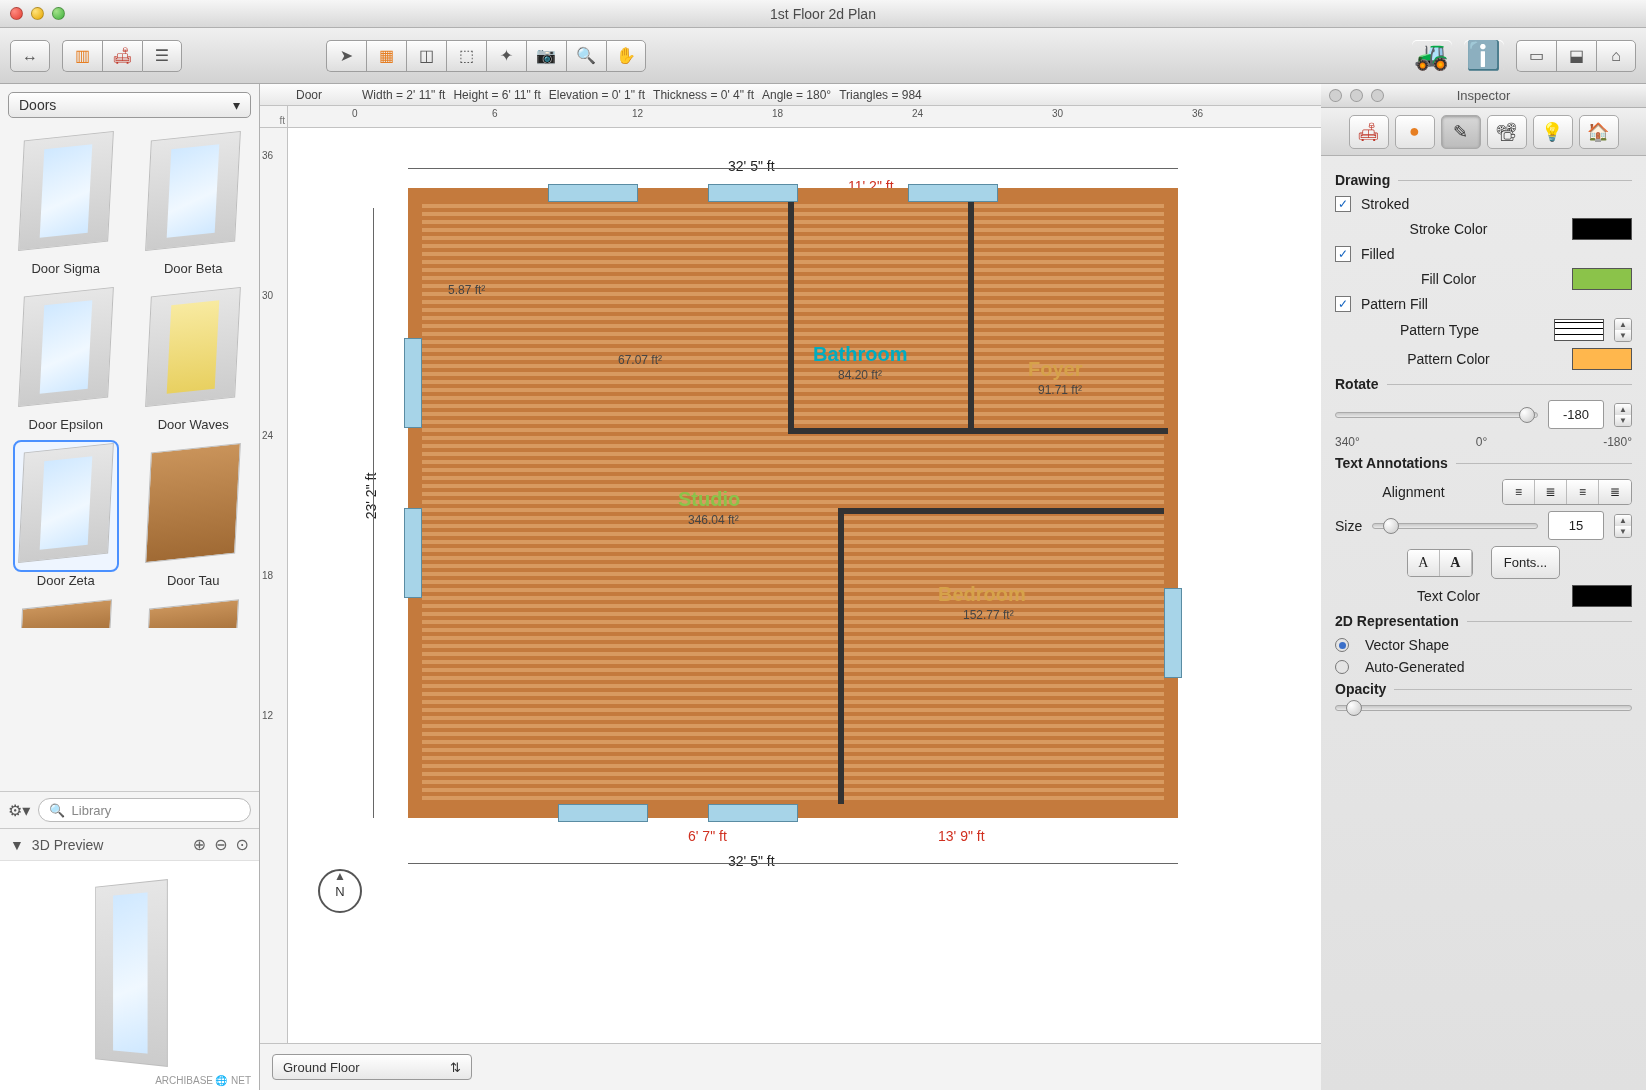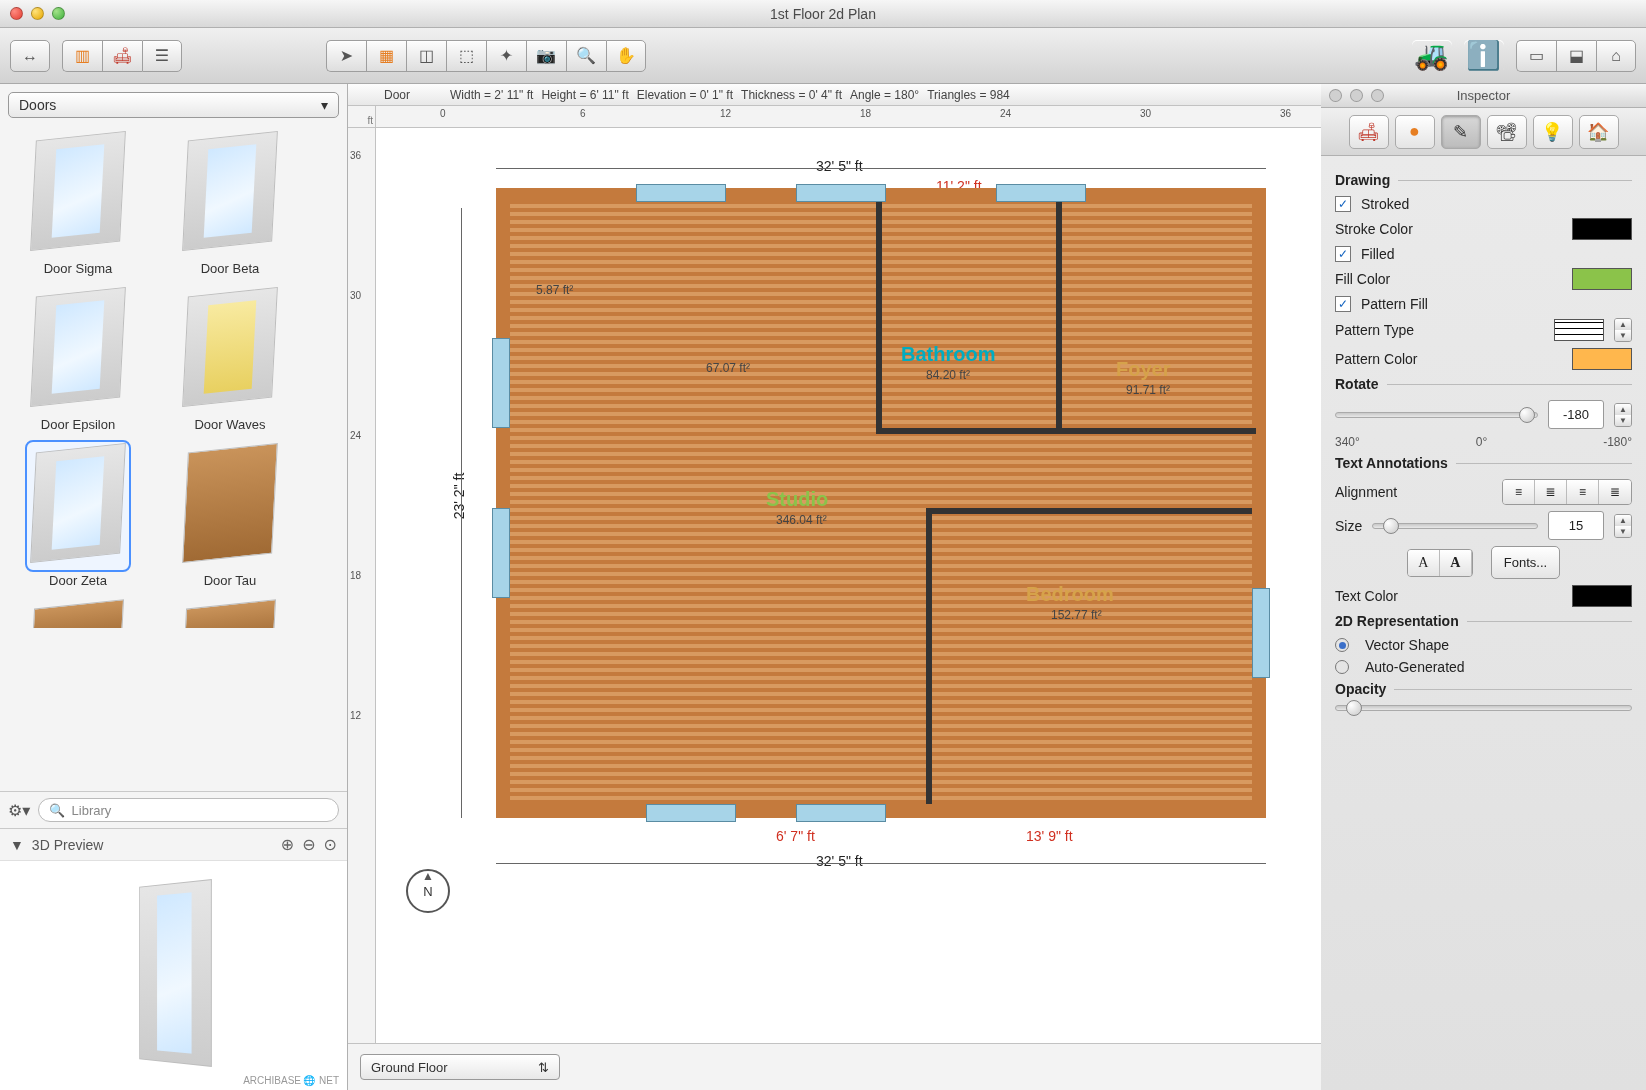--- a/index.html
+++ b/index.html
@@ -18,21 +18,21 @@
 .toolbar { height:56px; background:linear-gradient(#f0f0f0,#d2d2d2); border-bottom:1px solid #a9a9a9; display:flex; align-items:center; padding:0 10px; gap:12px; }
 .tbtn { height:32px; min-width:40px; border:1px solid #9e9e9e; border-radius:5px; background:linear-gradient(#fdfdfd,#dedede); display:inline-flex; align-items:center; justify-content:center; font-size:16px; color:#555; box-shadow:0 1px 0 #fff inset; }
 .tbtn-group { display:flex; }
 .tbtn-group .tbtn { border-radius:0; border-right-width:0; }
 .tbtn-group .tbtn:first-child { border-top-left-radius:5px; border-bottom-left-radius:5px; }
 .tbtn-group .tbtn:last-child { border-top-right-radius:5px; border-bottom-right-radius:5px; border-right-width:1px; }
 .spacer { flex:1; }
 
 
 .main { display:flex; height:calc(1090px - 28px - 56px); }
-.sidebar { width:348px; background:#f4f4f4; border-right:1px solid #b0b0b0; display:flex; flex-direction:column; }
+.sidebar { width:260px; background:#f4f4f4; border-right:1px solid #b0b0b0; display:flex; flex-direction:column; }
 .canvas-wrap { flex:1; background:#fff; display:flex; flex-direction:column; position:relative; }
 .inspector { width:325px; display:flex; flex-direction:column; }
 
 
 .cat-select { margin:8px; height:26px; border:1px solid #999; border-radius:5px; background:linear-gradient(#fff,#e8e8e8); display:flex; align-items:center; padding:0 10px; justify-content:space-between; font-size:14px; }
 .lib-grid { flex:1; overflow:hidden; padding:4px 8px; }
 .lib-row { display:flex; gap:12px; margin-bottom:10px; }
 .lib-item { width:140px; text-align:center; font-size:13px; color:#333; }
 .lib-thumb { width:90px; height:110px; margin:0 auto 6px; background:linear-gradient(#e6e6e6,#ccc); border:1px solid #bdbdbd; position:relative; transform:skewY(-6deg) skewX(-3deg); }
 .lib-thumb.glass::after{content:"";position:absolute;inset:10px 20px;background:linear-gradient(160deg,#cfe8ff 0%,#f0f8ff 60%,#cfe8ff 100%);}
@@ -78,21 +78,21 @@
 .insp-title { height:24px; background:linear-gradient(#f6f6f6,#d8d8d8); border-bottom:1px solid #b0b0b0; display:flex; align-items:center; position:relative; }
 .insp-title .traffic{padding-left:8px;}
 .insp-title .t{position:absolute;left:0;right:0;text-align:center;font-size:13px;color:#555;}
 .insp-tabs { height:48px; background:linear-gradient(#f0f0f0,#d6d6d6); border-bottom:1px solid #b0b0b0; display:flex; align-items:center; justify-content:center; gap:6px; padding:0 8px;}
 .itab{width:40px;height:34px;border:1px solid #aaa;border-radius:5px;background:linear-gradient(#fff,#e4e4e4);display:flex;align-items:center;justify-content:center;font-size:18px;}
 .itab.sel{background:linear-gradient(#d8d8d8,#bcbcbc);box-shadow:inset 0 1px 3px rgba(0,0,0,.3);}
 .insp-body { flex:1; overflow-y:auto; padding:10px 14px; font-size:14px; color:#222; background:linear-gradient(#eaeaea,#e0e0e0);}
 .sect-title{font-weight:bold;margin:6px 0 8px;display:flex;align-items:center;gap:8px;}
 .sect-title::after{content:"";flex:1;height:1px;background:#bbb;}
 .row{display:flex;align-items:center;justify-content:flex-end;gap:10px;margin:6px 0;}
-.row .lab{flex:1;text-align:left;}
+.row .lab{flex:1;text-align:center;}
 .row.left{justify-content:flex-start;}
 .swatch{width:60px;height:22px;border:1px solid #555;}
 .swatch.black{background:#000;}
 .swatch.green{background:#8bc34a;}
 .swatch.orange{background:#ffb74d;}
 .chk{width:16px;height:16px;border:1px solid #777;background:#fff;display:inline-flex;align-items:center;justify-content:center;font-size:12px;color:#1565c0;}
 .chk.on::before{content:"✓";}
 .pattern-sw{width:50px;height:22px;border:1px solid #555;background:repeating-linear-gradient(0deg,#fff 0 5px,#000 5px 6px),repeating-linear-gradient(90deg,transparent 0 14px,#000 14px 15px);}
 .stepper{display:flex;flex-direction:column;border:1px solid #999;border-radius:3px;overflow:hidden;}
 .stepper div{width:16px;height:11px;background:linear-gradient(#fff,#ddd);font-size:8px;text-align:center;line-height:11px;color:#555;}
@@ -263,21 +263,21 @@
 
           <div class="room-label" style="left:270px;top:300px;color:#8bc34a">Studio</div>
           <div class="room-area" style="left:280px;top:325px">346.04 ft²</div>
           <div class="room-label" style="left:405px;top:155px;color:#00acc1">Bathroom</div>
           <div class="room-area" style="left:430px;top:180px">84.20 ft²</div>
           <div class="room-label" style="left:620px;top:170px;color:#d6a24a">Foyer</div>
           <div class="room-area" style="left:630px;top:195px">91.71 ft²</div>
           <div class="room-label" style="left:530px;top:395px;color:#d6a24a">Bedroom</div>
           <div class="room-area" style="left:555px;top:420px">152.77 ft²</div>
           <div class="room-area" style="left:40px;top:95px">5.87 ft²</div>
-          <div class="room-area" style="left:210px;top:173px">67.07 ft²</div>
+          <div class="room-area" style="left:210px;top:165px">67.07 ft²</div>
         </div>
         <div class="compass">N</div>
       </div>
     </div>
     <div style="border-top:1px solid #c2c2c2;background:#f3f3f3;padding:4px 6px;display:flex;">
       <div class="floor-select">
         <span>Ground Floor</span>
         <span>⇅</span>
       </div>
     </div>

